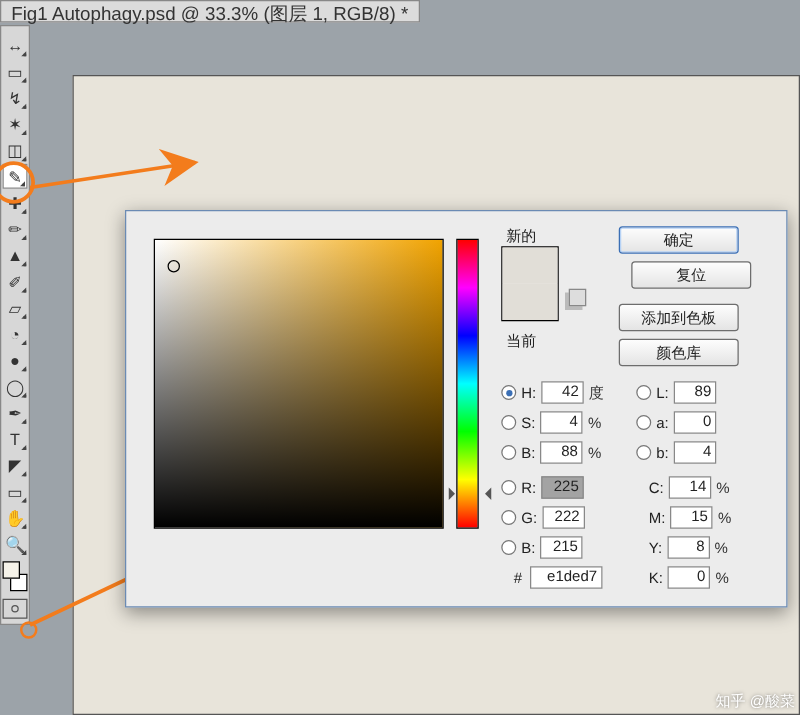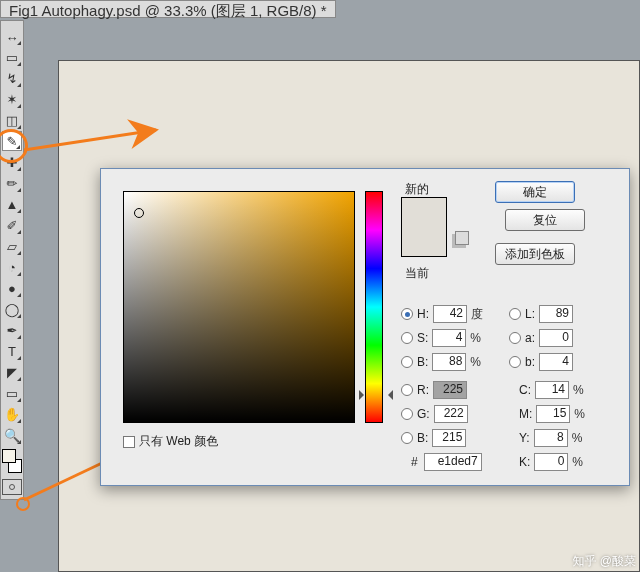--- a/index.html
+++ b/index.html
@@ -139,21 +139,21 @@
   }
   .pv-new { width:100%; height:50%; background:#e1ded7; }
   .pv-cur { width:100%; height:50%; background:#e1ded7; }
   .lbl-new { position:absolute; left:304px; top:12px; }
   .lbl-cur { position:absolute; left:304px; top:96px; }
 
   .cube { position:absolute; left:354px; top:62px; width:14px; height:14px; border:1px solid #888; background:#ddd; box-shadow: -3px 3px 0 #bbb; }
 
   .btn {
     position:absolute;
-    width:80px; height:22px;
+    width:96px; height:22px;
     background: linear-gradient(#fdfdfd,#e4e4e4);
     border:1px solid #6d6d6d;
     border-radius: 3px;
     font-size:12px;
     display:flex;align-items:center;justify-content:center;
   }
   .btn.primary { border:1px solid #3b6fb5; box-shadow: 0 0 0 1px #b6d2f5 inset; }
 
   .field-row { position:absolute; display:flex; align-items:center; gap:4px; }
   .radio { width:12px;height:12px;border:1px solid #777;border-radius:50%;background:#fff;display:inline-flex;align-items:center;justify-content:center; }
@@ -243,20 +243,23 @@
 
     <div class="btn primary" style="left:394px; top:12px;">
         <span>确定</span>
       </div>
     <div class="btn" style="left:404px; top:40px;">
         <span>复位</span>
       </div>
     <div class="btn" style="left:394px; top:74px;">
         <span>添加到色板</span>
       </div>
+    <div class="btn" style="left:394px; top:102px;">
+        <span>颜色库</span>
+      </div>
 
     <div class="field-row" style="left:300px; top:136px;">
       <span class="radio sel"></span>
       <span>H:</span>
       <span class="inp">42</span>
       <span class="unit">度</span>
     </div>
     <div class="field-row" style="left:300px; top:160px;">
       <span class="radio"></span>
       <span>S:</span>
@@ -321,21 +324,17 @@
       <span>K:</span>
       <span class="inp">0</span>
       <span class="unit">%</span>
     </div>
 
     <div class="hex-row" style="left:310px; top:284px;">
       <span>#</span>
       <span class="inp lg">e1ded7</span>
     </div>
 
-    <div class="webonly">
-      <span class="chk"></span>
-      <span>只有 Web 颜色</span>
-    </div>
 
   </div>
 </div>
 
 <div class="wm">知乎 @酸菜</div>
 
 </body></html>

